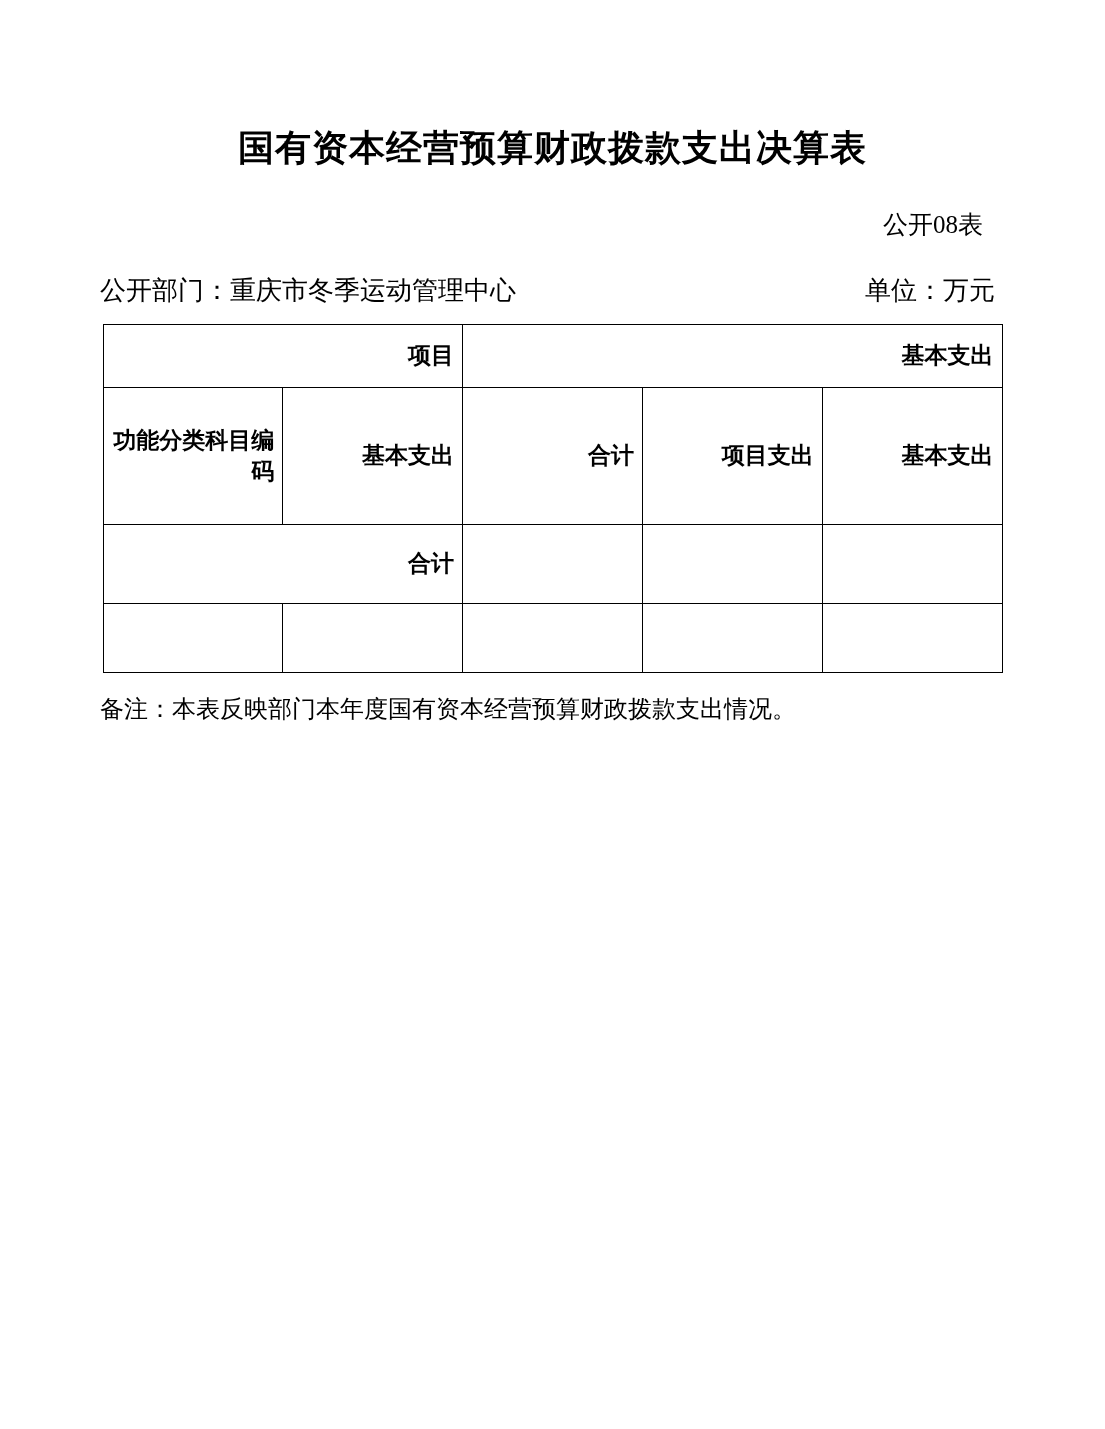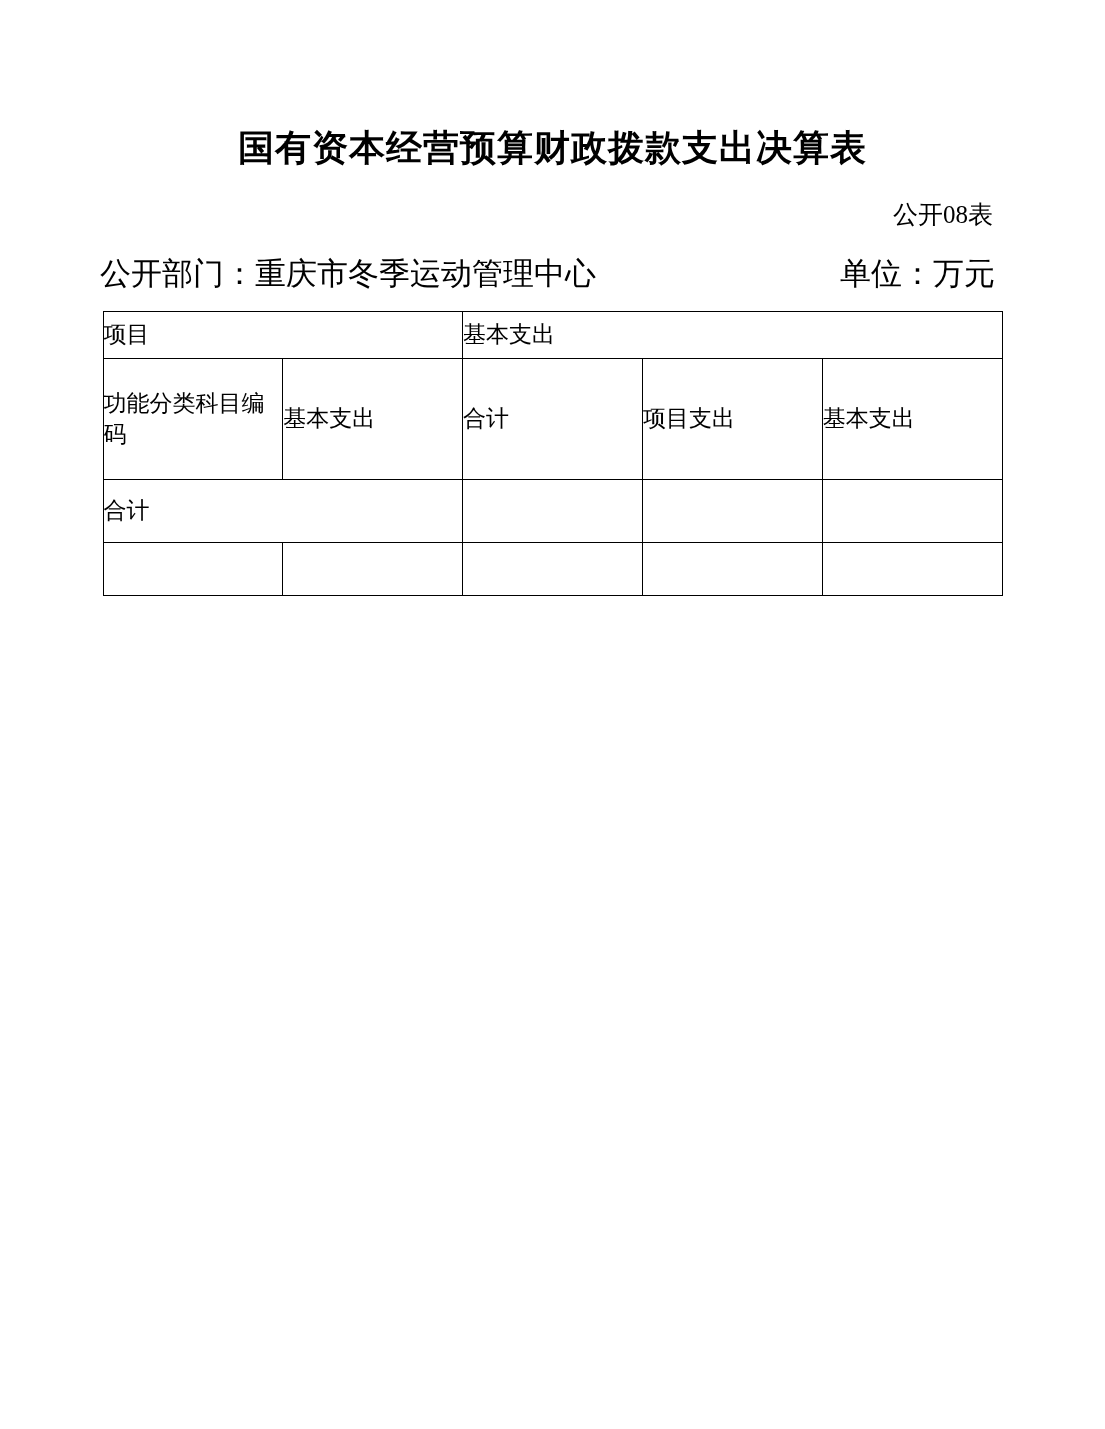--- a/index.html
+++ b/index.html
@@ -27,54 +27,54 @@
     font-weight: bold;
     font-size: 36px;
     letter-spacing: 1px;
     margin: 0;
     padding-top: 128px;
     line-height: 1.1;
   }
   .form-code {
     text-align: right;
     font-size: 25px;
-    margin: 0;
+    margin: 10px;
     padding-top: 30px;
     padding-right: 112px;
     font-family: "Liberation Serif", "DejaVu Serif", serif;
   }
   .meta-row {
     display: flex;
     justify-content: space-between;
     align-items: baseline;
     padding-top: 22px;
     padding-left: 100px;
     padding-right: 110px;
-    font-size: 31px;
+    font-size: 26px;
   }
   .meta-left {
     white-space: nowrap;
   }
   .meta-right {
     white-space: nowrap;
   }
   table.main-table {
     border-collapse: collapse;
     margin: 16px auto 0 auto;
     width: 900px;
     table-layout: fixed;
   }
   table.main-table td, table.main-table th {
     border: 1.5px solid #000000;
-    text-align: left;
+    text-align: right;
     vertical-align: middle;
     font-size: 23px;
-    font-weight: normal;
+    font-weight: bold;
     font-family: "DejaVu Sans", "Liberation Sans", sans-serif;
-    padding: 0;
+    padding: 8px;
   }
   .row-h1 td { height: 46px; }
   .row-h2 td { height: 120px; }
   .row-h3 td { height: 62px; }
   .row-h4 td { height: 52px; }
   .col-code { width: 385px; margin-left: 16px; }
   .col-name { width: 128px; }
   .col-total { width: 128px; }
   .col-basic { width: 132px; }
   .col-project { width: 127px; }
@@ -122,14 +122,15 @@
       <tr class="row-h4">
         <td class="blank"></td>
         <td class="blank"></td>
         <td class="blank"></td>
         <td class="blank"></td>
         <td class="blank"></td>
       </tr>
     </tbody>
   </table>
 
+  <div class="note">备注：本表反映部门本年度国有资本经营预算财政拨款支出情况。</div>
 
 </div>
 
 </body></html>

